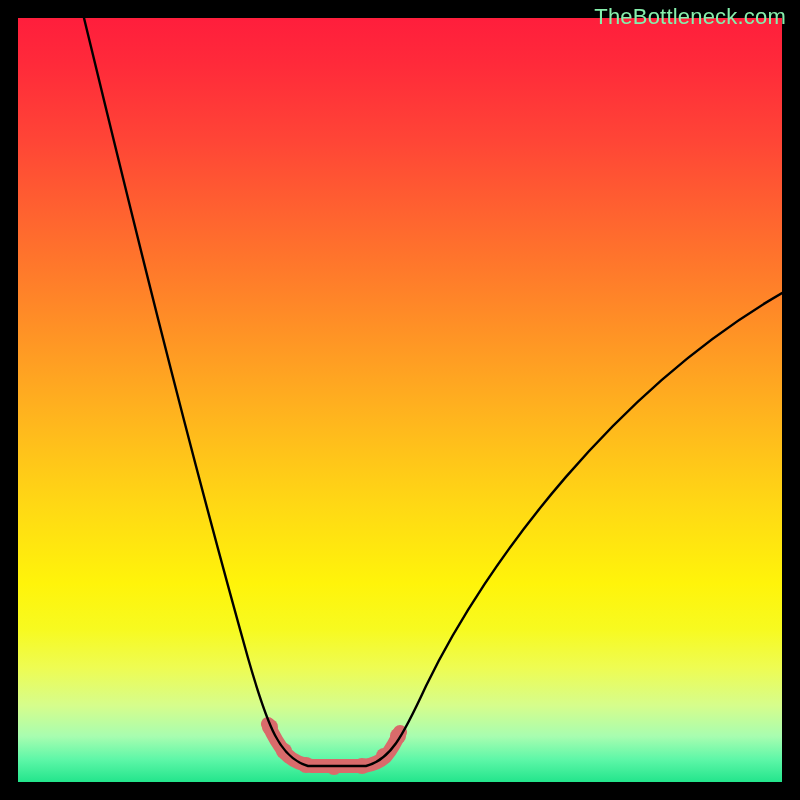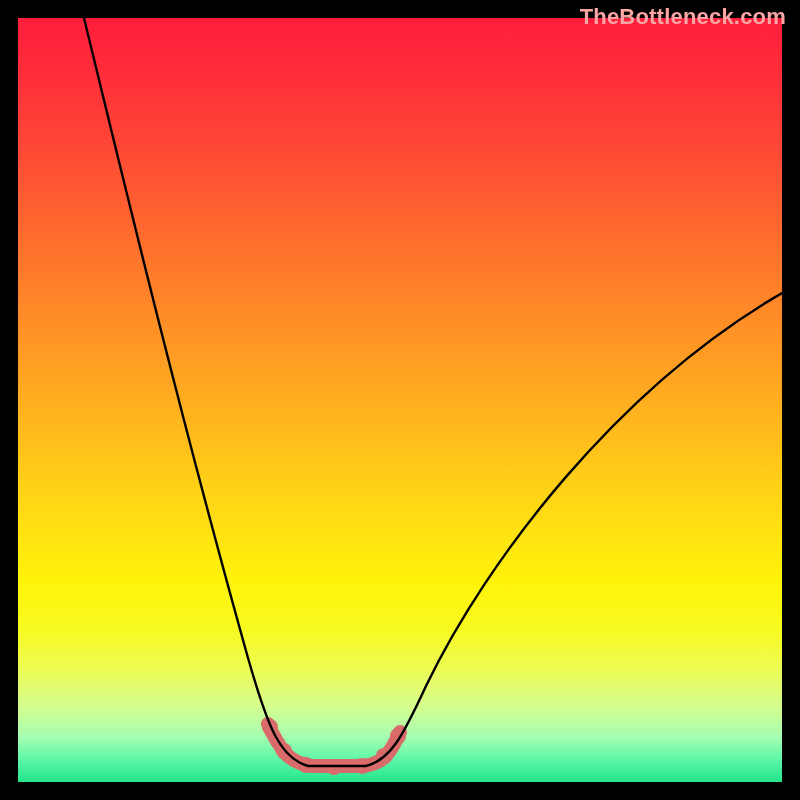--- a/index.html
+++ b/index.html
@@ -37,23 +37,23 @@
       #d6fd8c 90%,
       #a8fdb0 94%,
       #5ff7a8 97%,
       #23e58c 100%
     );
   }
   .watermark {
     position: absolute;
     top: 4px;
     right: 14px;
-    color: #fca5a5;
+    color: #86efac;
     font-size: 22px;
-    font-weight: 700;
+    font-weight: 400;
     letter-spacing: 0.2px;
     user-select: none;
   }
   svg {
     position: absolute;
     left: 0;
     top: 0;
   }
 </style>
 </head>

